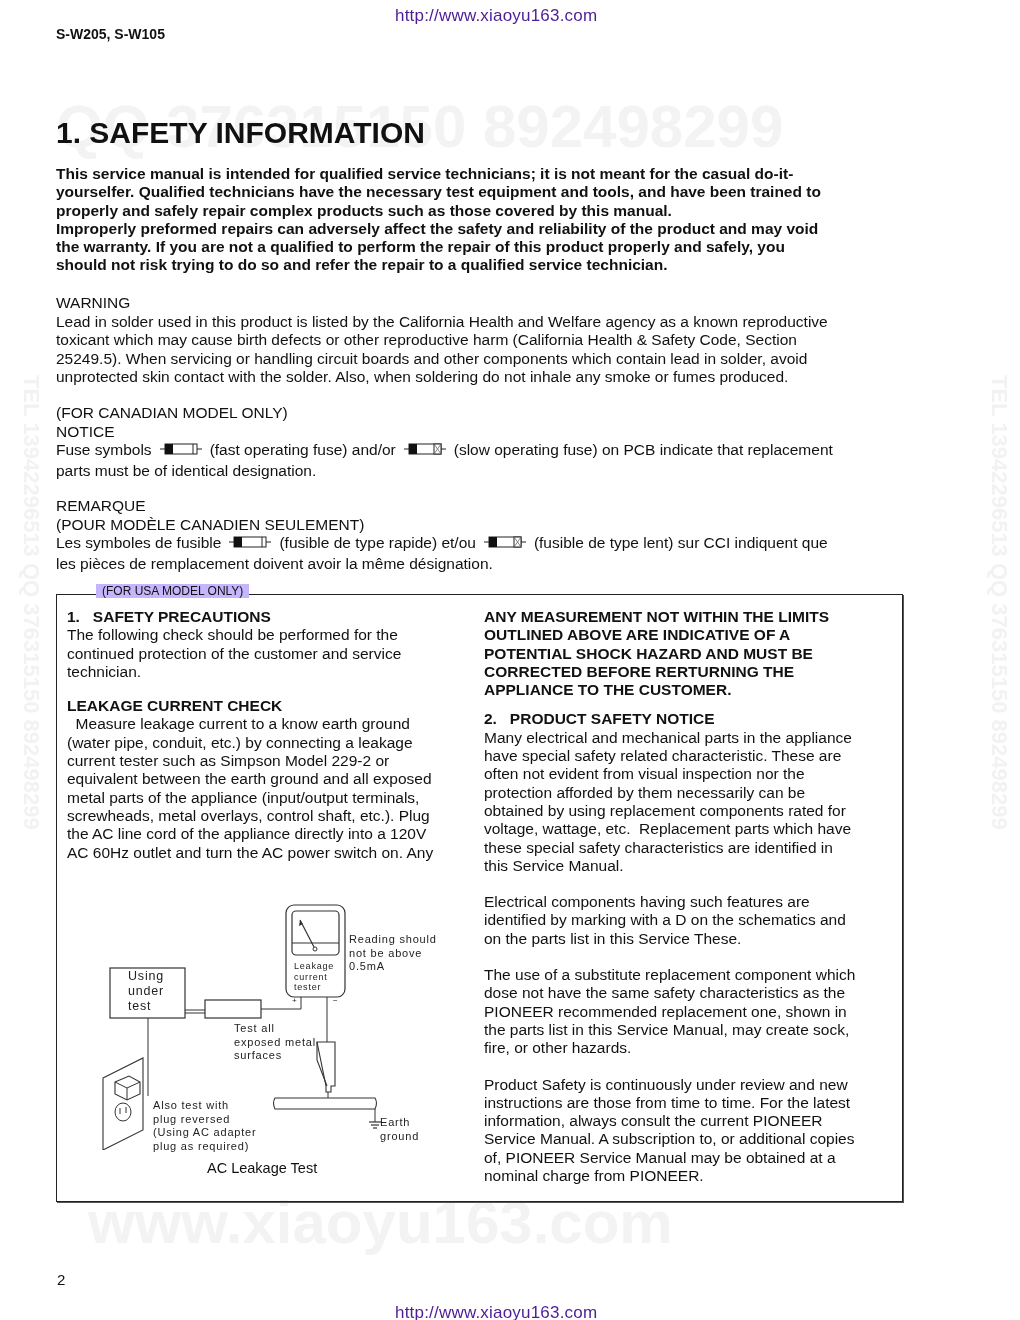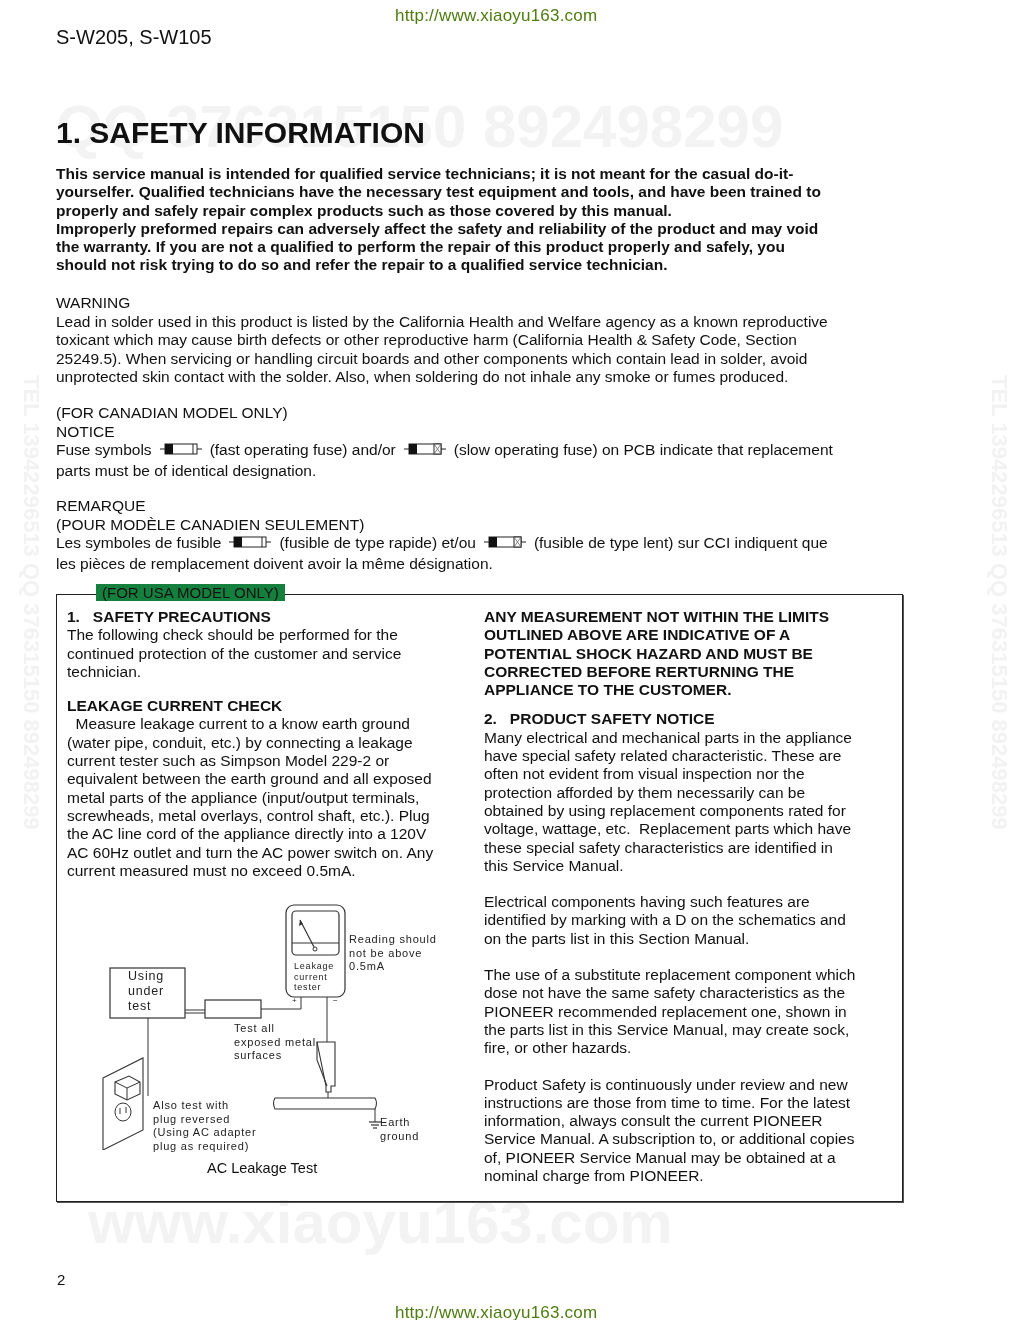--- a/index.html
+++ b/index.html
@@ -1,27 +1,27 @@
 <!DOCTYPE html>
 <html><head>
 <meta charset="utf-8">
 <style>
   html, body { margin:0; padding:0; background:#ffffff; }
   body { width:1020px; height:1320px; position:relative; overflow:hidden; font-family:"Liberation Sans", sans-serif; color:#111; }
   .abs { position:absolute; }
-  .wm-url { color:#4d7c0f; font-size:17px; letter-spacing:0.2px;text-align:right; }
+  .wm-url { color:#4c1d95; font-size:17px; letter-spacing:0.2px;text-align:right; }
   .wm-big { color:#f3f3f3; font-weight:bold; font-size:60px; white-space:nowrap; }
   .wm-side { color:#f2f2f2; font-weight:bold; font-size:22px; white-space:nowrap; transform-origin:left top; transform:rotate(90deg); }
-  .model { font-weight:normal; font-size:20px; }
+  .model { font-weight:bold; font-size:14px; }
   .title { font-weight:bold; font-size:30px; }
   .intro { font-weight:bold; font-size:15.5px; line-height:18.3px; width:860px; }
   .p { font-size:15.5px; line-height:18.5px; width:860px; }
   .fuse { display:inline-block; vertical-align:middle; margin:0 8px 2px 8px; }
   .box { border:1.5px solid #222; box-shadow:1px 1px 0 #555; }
-  .legend { background:#15803d; font-size:15px; padding:0 6px; }
+  .legend { background:#c4b5fd; font-size:12px; padding:0 6px; }
   .col { font-size:15.5px; line-height:18.3px; }
   .b { font-weight:bold; }
   .diag-label { font-size:11px; letter-spacing:0.8px; line-height:13.5px; color:#222; }
   .caption { font-size:14.5px; }
   .pagenum { font-size:15px; }
 </style>
 </head>
 <body>
 
 <div class="abs wm-big" style="left:56px; top:92px;">QQ 376315150     892498299</div>
@@ -105,21 +105,20 @@
   <div style="height:16px;"></div>
   <div class="b">LEAKAGE CURRENT CHECK</div>
   <div style="white-space:pre;">  Measure leakage current to a know earth ground</div>
   <div>(water pipe, conduit, etc.) by connecting a leakage</div>
   <div>current tester such as Simpson Model 229-2 or</div>
   <div>equivalent between the earth ground and all exposed</div>
   <div>metal parts of the appliance (input/output terminals,</div>
   <div>screwheads, metal overlays, control shaft, etc.). Plug</div>
   <div>the AC line cord of the appliance directly into a 120V</div>
   <div>AC 60Hz outlet and turn the AC power switch on. Any</div>
-  <div>current measured must no exceed 0.5mA.</div>
 </div>
 
 <svg class="abs" style="left:95px; top:900px;" width="300" height="250" viewBox="0 0 300 250">
 
   <g>
     <rect x="191" y="5" width="59" height="92" rx="8" fill="#fff" stroke="#333" stroke-width="1.2"></rect>
     <rect x="197" y="11" width="47" height="44" rx="4" fill="#fff" stroke="#333" stroke-width="1.2"></rect>
     <line x1="197" y1="43" x2="244" y2="43" stroke="#333" stroke-width="1"></line>
     <line x1="219" y1="47" x2="205" y2="20" stroke="#333" stroke-width="1.2"></line>
     <polygon points="205,20 204,26 208,24" fill="#333"></polygon>
@@ -206,21 +205,21 @@
   <div>have special safety related characteristic. These are</div>
   <div>often not evident from visual inspection nor the</div>
   <div>protection afforded by them necessarily can be</div>
   <div>obtained by using replacement components rated for</div>
   <div style="white-space:pre;">voltage, wattage, etc.  Replacement parts which have</div>
   <div>these special safety characteristics are identified in</div>
   <div>this Service Manual.</div>
   <div style="height:18px;"></div>
   <div>Electrical components having such features are</div>
   <div>identified by marking with a D on the schematics and</div>
-  <div>on the parts list in this Section Manual.</div>
+  <div>on the parts list in this Service These.</div>
   <div style="height:18px;"></div>
   <div>The use of a substitute replacement component which</div>
   <div>dose not have the same safety characteristics as the</div>
   <div>PIONEER recommended replacement one, shown in</div>
   <div>the parts list in this Service Manual, may create sock,</div>
   <div>fire, or other hazards.</div>
   <div style="height:18px;"></div>
   <div>Product Safety is continuously under review and new</div>
   <div>instructions are those from time to time. For the latest</div>
   <div>information, always consult the current PIONEER</div>

